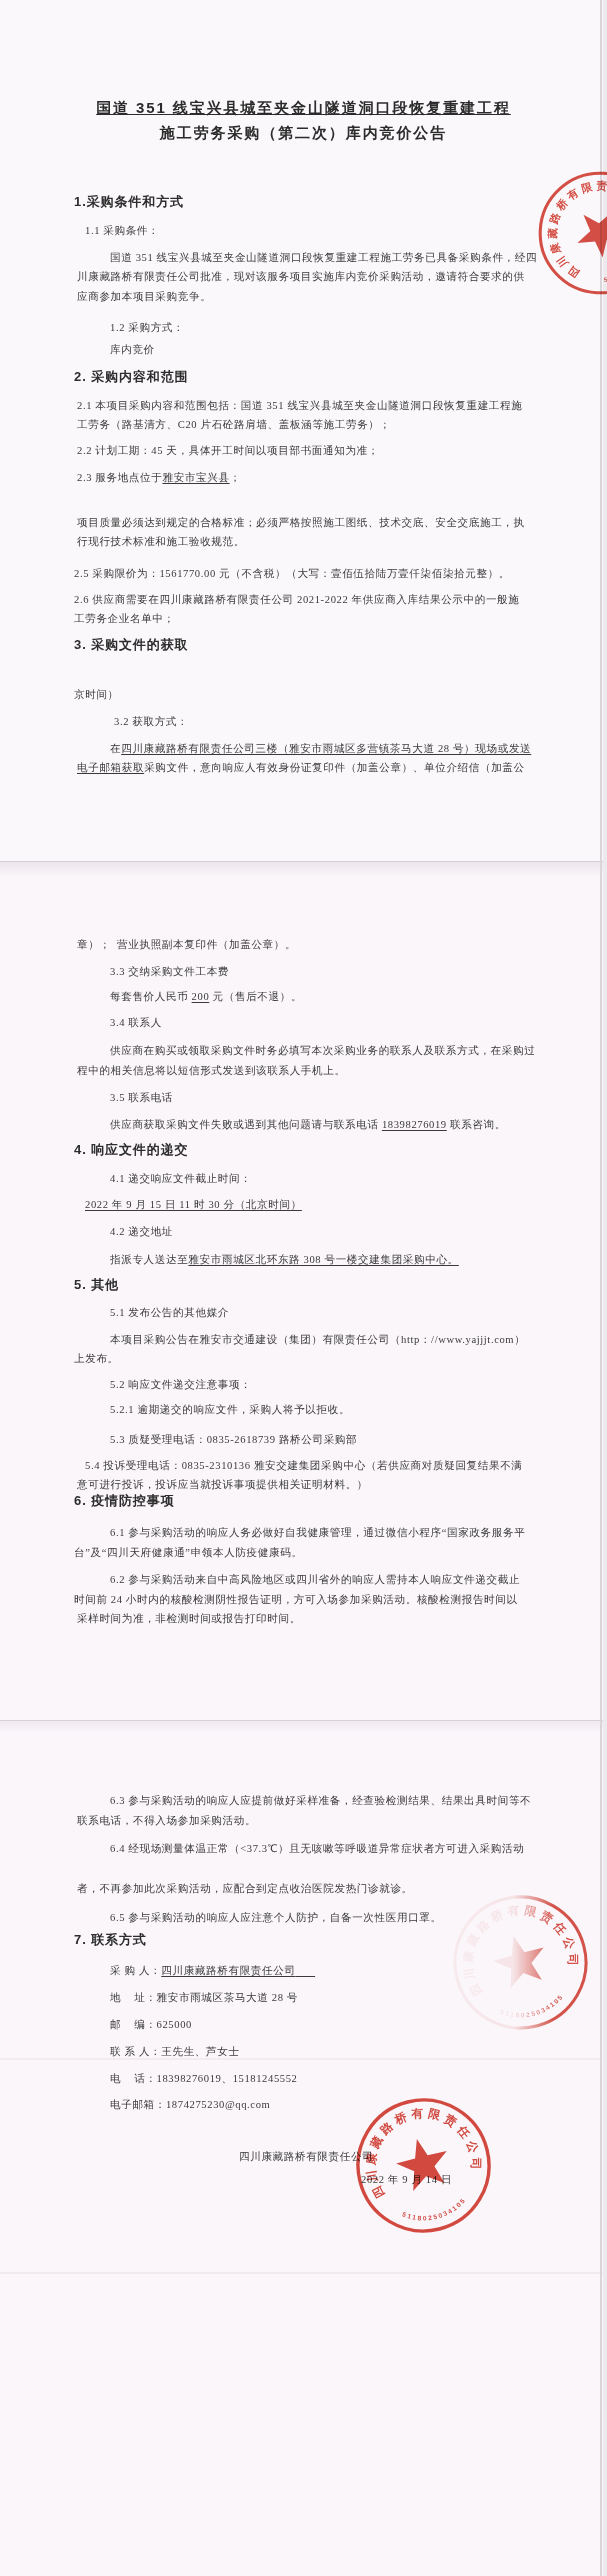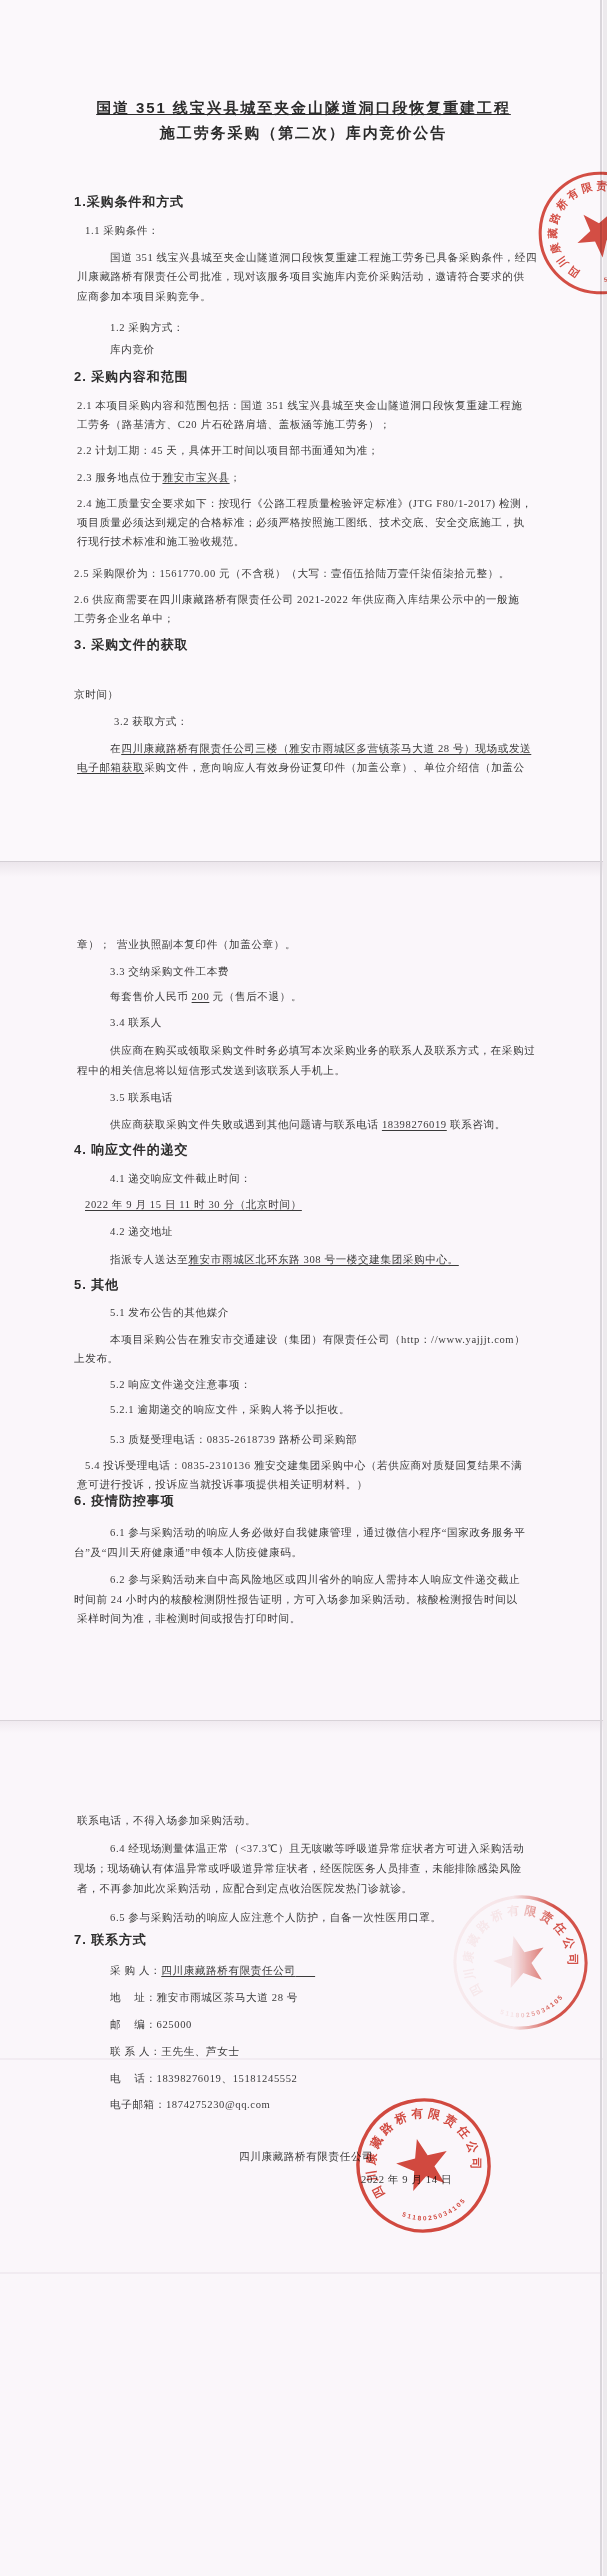--- a/index.html
+++ b/index.html
@@ -105,21 +105,20 @@
     <div class="line b" style="top: 250px; left: 110px;"><span>国道 351 线宝兴县城至夹金山隧道洞口段恢复重建工程施工劳务已具备采购条件，经四</span></div>
     <div class="line b" style="top: 269px; left: 77px;"><span>川康藏路桥有限责任公司批准，现对该服务项目实施库内竞价采购活动，邀请符合要求的供</span></div>
     <div class="line b" style="top: 289px; left: 77px;"><span>应商参加本项目采购竞争。</span></div>
     <div class="line b" style="top: 320px; left: 85px; margin-left: 25px;"><span>1.2 采购方式：</span></div>
     <div class="line b" style="top: 342px; left: 110px;"><span>库内竞价</span></div>
     <div class="line h" style="top: 369px; left: 74px;"><span>2. 采购内容和范围</span></div>
     <div class="line b" style="top: 398px; left: 77px;"><span>2.1 本项目采购内容和范围包括：国道 351 线宝兴县城至夹金山隧道洞口段恢复重建工程施</span></div>
     <div class="line b" style="top: 417px; left: 77px;"><span>工劳务（路基清方、C20 片石砼路肩墙、盖板涵等施工劳务）；</span></div>
     <div class="line b" style="top: 443px; left: 77px;"><span>2.2 计划工期：45 天，具体开工时间以项目部书面通知为准；</span></div>
     <div class="line b" style="top: 470px; left: 77px;"><span>2.3 服务地点位于</span><span class="u">雅安市宝兴县</span><span>；</span></div>
-    <div class="line b" style="top: 496px; left: 77px;"><span>2.4 施工质量安全要求如下：按现行《公路工程质量检验评定标准》(JTG F80/1-2017) 检测，</span></div>
     <div class="line b" style="top: 515px; left: 77px;"><span>项目质量必须达到规定的合格标准；必须严格按照施工图纸、技术交底、安全交底施工，执</span></div>
     <div class="line b" style="top: 534px; left: 77px;"><span>行现行技术标准和施工验收规范。</span></div>
     <div class="line b" style="top: 566px; left: 74px;"><span>2.5 采购限价为：1561770.00 元（不含税）（大写：壹佰伍拾陆万壹仟柒佰柒拾元整）。</span></div>
     <div class="line b" style="top: 592px; left: 74px;"><span>2.6 供应商需要在四川康藏路桥有限责任公司 2021-2022 年供应商入库结果公示中的一般施</span></div>
     <div class="line b" style="top: 611px; left: 74px;"><span>工劳务企业名单中；</span></div>
     <div class="line h" style="top: 637px; left: 74px;"><span>3. 采购文件的获取</span></div>
     <div class="line b" style="top: 687px; left: 74px;"><span>京时间）</span></div>
     <div class="line b" style="top: 714px; left: 114px;"><span>3.2 获取方式：</span></div>
     <div class="line b" style="top: 741px; left: 110px;"><span>在</span><span class="u">四川康藏路桥有限责任公司三楼（雅安市雨城区多营镇茶马大道 28 号）现场或发送</span></div>
     <div class="line b" style="top: 760px; left: 77px;"><span class="u">电子邮箱获取</span><span>采购文件，意向响应人有效身份证复印件（加盖公章）、单位介绍信（加盖公</span></div>
@@ -144,23 +143,23 @@
     <div class="line b" style="top: 1402px; left: 110px;"><span>5.2.1 逾期递交的响应文件，采购人将予以拒收。</span></div>
     <div class="line b" style="top: 1432px; left: 110px;"><span>5.3 质疑受理电话：0835-2618739 路桥公司采购部</span></div>
     <div class="line b" style="top: 1458px; left: 85px; text-align: center;"><span>5.4 投诉受理电话：0835-2310136 雅安交建集团采购中心（若供应商对质疑回复结果不满</span></div>
     <div class="line b" style="top: 1477px; left: 77px;"><span>意可进行投诉，投诉应当就投诉事项提供相关证明材料。）</span></div>
     <div class="line h" style="top: 1493px; left: 74px;"><span>6. 疫情防控事项</span></div>
     <div class="line b" style="top: 1525px; left: 110px;"><span>6.1 参与采购活动的响应人务必做好自我健康管理，通过微信小程序“国家政务服务平</span></div>
     <div class="line b" style="top: 1545px; left: 74px;"><span>台”及“四川天府健康通”申领本人防疫健康码。</span></div>
     <div class="line b" style="top: 1572px; left: 110px;"><span>6.2 参与采购活动来自中高风险地区或四川省外的响应人需持本人响应文件递交截止</span></div>
     <div class="line b" style="top: 1592px; left: 74px;"><span>时间前 24 小时内的核酸检测阴性报告证明，方可入场参加采购活动。核酸检测报告时间以</span></div>
     <div class="line b" style="top: 1611px; left: 77px;"><span>采样时间为准，非检测时间或报告打印时间。</span></div>
+    <div class="line b" style="top: 1793px; left: 110px;"><span>6.3 参与采购活动的响应人应提前做好采样准备，经查验检测结果、结果出具时间等不</span></div>
     <div class="line b" style="top: 1813px; left: 77px;"><span>联系电话，不得入场参加采购活动。</span></div>
     <div class="line b" style="top: 1841px; left: 110px;"><span>6.4 经现场测量体温正常（&lt;37.3℃）且无咳嗽等呼吸道异常症状者方可进入采购活动</span></div>
-    <div class="line b" style="top: 1861px; left: 74px;"><span>现场；现场确认有体温异常或呼吸道异常症状者，经医院医务人员排查，未能排除感染风险</span></div>
     <div class="line b" style="top: 1881px; left: 77px;"><span>者，不再参加此次采购活动，应配合到定点收治医院发热门诊就诊。</span></div>
     <div class="line b" style="top: 1910px; left: 110px;"><span>6.5 参与采购活动的响应人应注意个人防护，自备一次性医用口罩。</span></div>
     <div class="line h" style="top: 1932px; left: 74px;"><span>7. 联系方式</span></div>
     <div class="line b" style="top: 1963px; left: 110px;"><span>采 购 人：</span><span class="u">四川康藏路桥有限责任公司</span><span class="u">      </span></div>
     <div class="line b" style="top: 1990px; left: 110px;"><span>地    址：雅安市雨城区茶马大道 28 号</span></div>
     <div class="line b" style="top: 2017px; left: 110px;"><span>邮    编：625000</span></div>
     <div class="line b" style="top: 2044px; left: 110px;"><span>联 系 人：王先生、芦女士</span></div>
     <div class="line b" style="top: 2071px; left: 110px;"><span>电    话：18398276019、15181245552</span></div>
     <div class="line b" style="top: 2097px; left: 110px;"><span>电子邮箱：1874275230@qq.com</span></div>
   </div>

